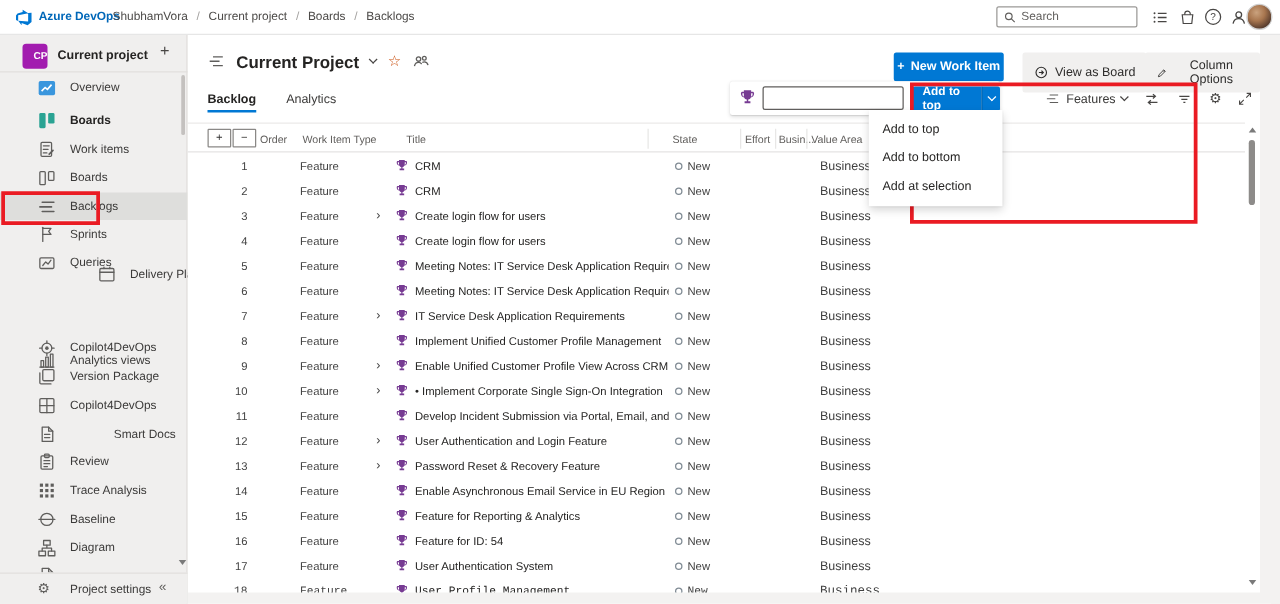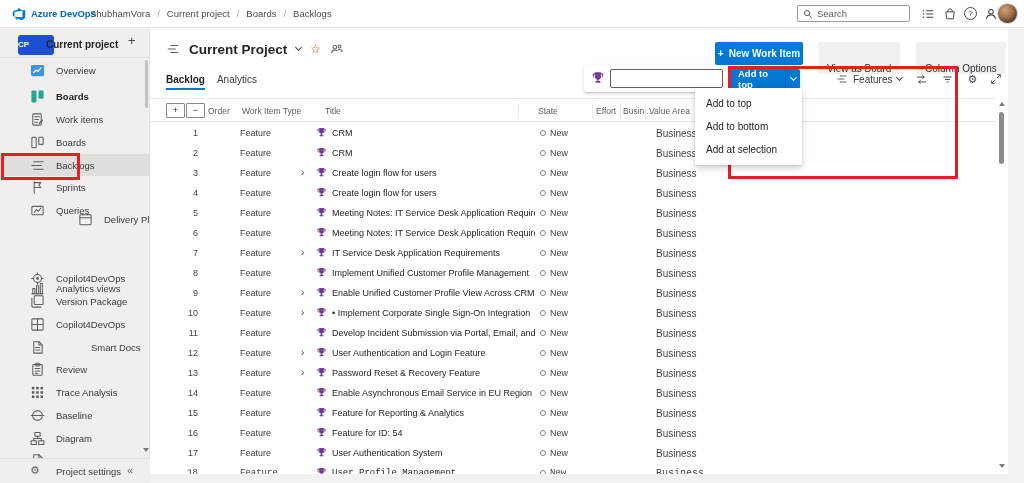--- a/index.html
+++ b/index.html
@@ -23,22 +23,22 @@
   .help-circle { position:absolute; top:7px; width:13px; height:13px; border:1px solid #484644; border-radius:50%;
     font-size:8px; line-height:11px; text-align:center; color:#484644; }
   .avatar { position:absolute; left:997px; top:3px; width:21px; height:21px; border-radius:50%;
     background:radial-gradient(circle at 38% 32%, #caa27e 0%, #a8764f 38%, #5d4030 72%, #2e2018 100%);
     border:1px solid #d0d0d0; }
 
   
   .content-bg { position:absolute; left:150px; top:28px; right:0; bottom:0; background:#f3f2f1; }
   .sidebar { position:absolute; left:0; top:28px; width:150px; height:455px; background:#f0efee;
     border-right:1px solid #e2e0de; z-index:10; }
-  .proj-tile { position:absolute; left:18px; top:7px; width:36px; height:20px; border-radius:3px;
-    background:#1d4ed8; color:#fff; font-size:8px; font-weight:bold; text-align:left; line-height:20px; }
+  .proj-tile { position:absolute; left:18px; top:7px; width:20px; height:20px; border-radius:3px;
+    background:#a21caf; color:#fff; font-size:8px; font-weight:bold; text-align:right; line-height:20px; }
   .proj-name { position:absolute; left:46px; top:11px; font-size:10px; font-weight:bold; color:#252423; }
   .proj-add { position:absolute; left:128px; top:5px; font-size:13px; color:#484644; cursor:default; }
   .side-divider { position:absolute; left:0; top:29px; width:150px; border-top:1px solid #e1dfdd; }
   #side-list { position:absolute; left:0; top:30px; width:150px; height:400px; overflow:hidden; }
   .side-item { position:absolute; left:0; width:150px; height:22px; display:flex; align-items:center; }
   .side-item.selected { background:#dededc; }
   .si-icon { width:15px; height:15px; margin-left:30px; flex:none; display:flex; align-items:center; color:#5f5e5c; }
   .si-label { margin-left:11px; font-size:9.5px; color:#3b3a39; white-space:nowrap; }
   .side-item.bold .si-label { font-weight:bold; color:#252423; }
   .side-scroll-thumb { position:absolute; left:145px; top:32px; width:3px; height:48px; background:#c4c1bf; border-radius:2px; }
@@ -52,29 +52,29 @@
   .sf-label { position:absolute; left:56px; top:7px; font-size:9.5px; color:#3b3a39; }
   .sf-collapse { position:absolute; left:127px; top:5px; font-size:11px; color:#5f5e5c; }
 
   
   .main { position:absolute; left:150px; top:28px; width:858px; height:446px; background:#fff; overflow:hidden; }
   .page-head { display:flex; align-items:center; gap:9px; padding:12px 0 0 16px; height:30px; }
   .page-title { font-size:13.5px; font-weight:600; color:#252423; }
   .chev { display:inline-block; width:5px; height:5px; border-right:1.3px solid #484644;
     border-bottom:1.3px solid #484644; transform:rotate(45deg); margin-top:-3px; }
   .star { font-size:12px; color:#ca5010; line-height:1; }
-  .tabs { position:absolute; left:16px; top:46px; display:flex; gap:12px; }
+  .tabs { position:absolute; left:16px; top:46px; display:flex; gap:24px; }
   .tab { font-size:10px; color:#3b3a39; padding-bottom:5px; position:relative; cursor:default; }
   .tab.active { font-weight:bold; color:#252423; }
   .tab.active::after { content:""; position:absolute; left:0; right:0; bottom:0; height:2px; background:#0078d4; }
 
   .btn-primary { position:absolute; height:23px; background:#0078d4; color:#fff; font-size:10px; font-weight:600;
     display:flex; align-items:center; justify-content:center; gap:5px; border-radius:2px; cursor:default; }
   .btn-light { position:absolute; height:22px; background:#f1f0ef; color:#2d2c2b; font-size:10px;
-    display:flex; align-items:center; gap:5px; padding:16px 9px; border-radius:2px; cursor:default;flex-direction:column; }
+    display:flex; align-items:center; gap:5px; padding:16px 9px; border-radius:2px; cursor:default; }
   .more-dots { position:absolute; left:856px; top:17px; font-size:11px; color:#484644; }
 
   
   .quick-panel { position:absolute; left:434px; top:37px; width:216px; height:27px; background:#fff;
     box-shadow:0 1.6px 3.6px rgba(0,0,0,.13), 0 .3px .9px rgba(0,0,0,.1); border-radius:2px; z-index:6; }
   .qa-trophy { position:absolute; left:7px; top:6px; }
   .qa-input { position:absolute; left:26px; top:4px; width:113px; height:19px; border:1px solid #605e5c;
     border-radius:2px; font-size:10px; padding:0 4px; outline:none; font-family:inherit; }
   .qa-btn { position:absolute; left:146px; top:4px; height:20px; display:flex; border-radius:2px; overflow:hidden; }
   .qa-btn-label { background:#0078d4; color:#fff; font-size:9.5px; font-weight:600; display:flex;

